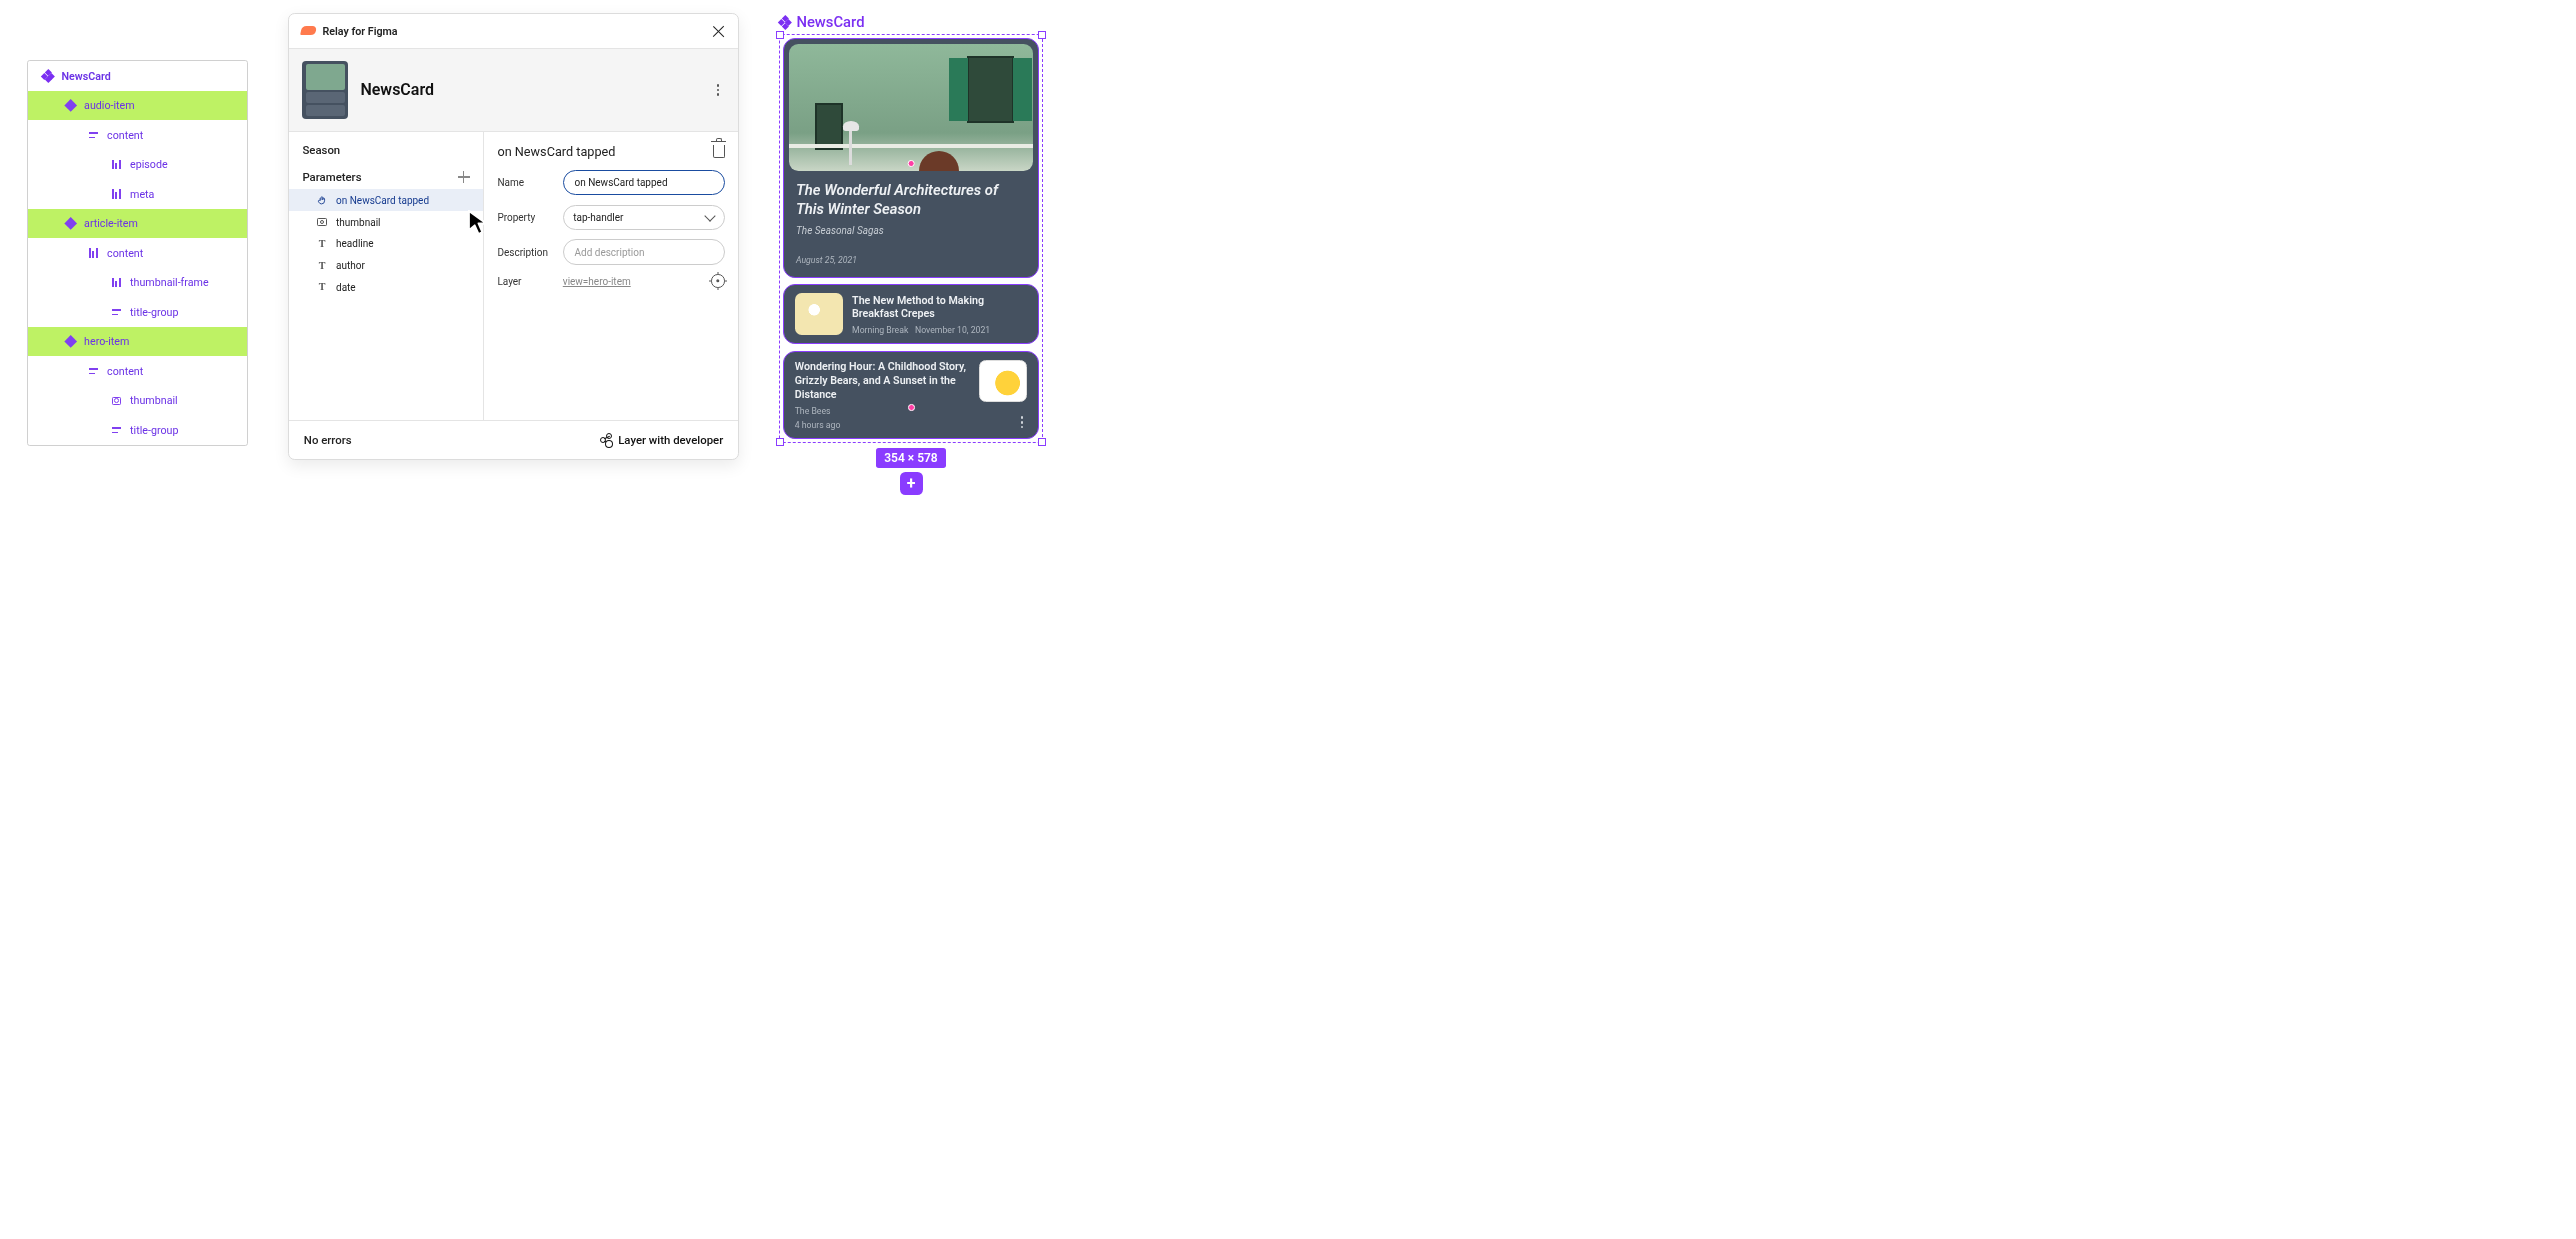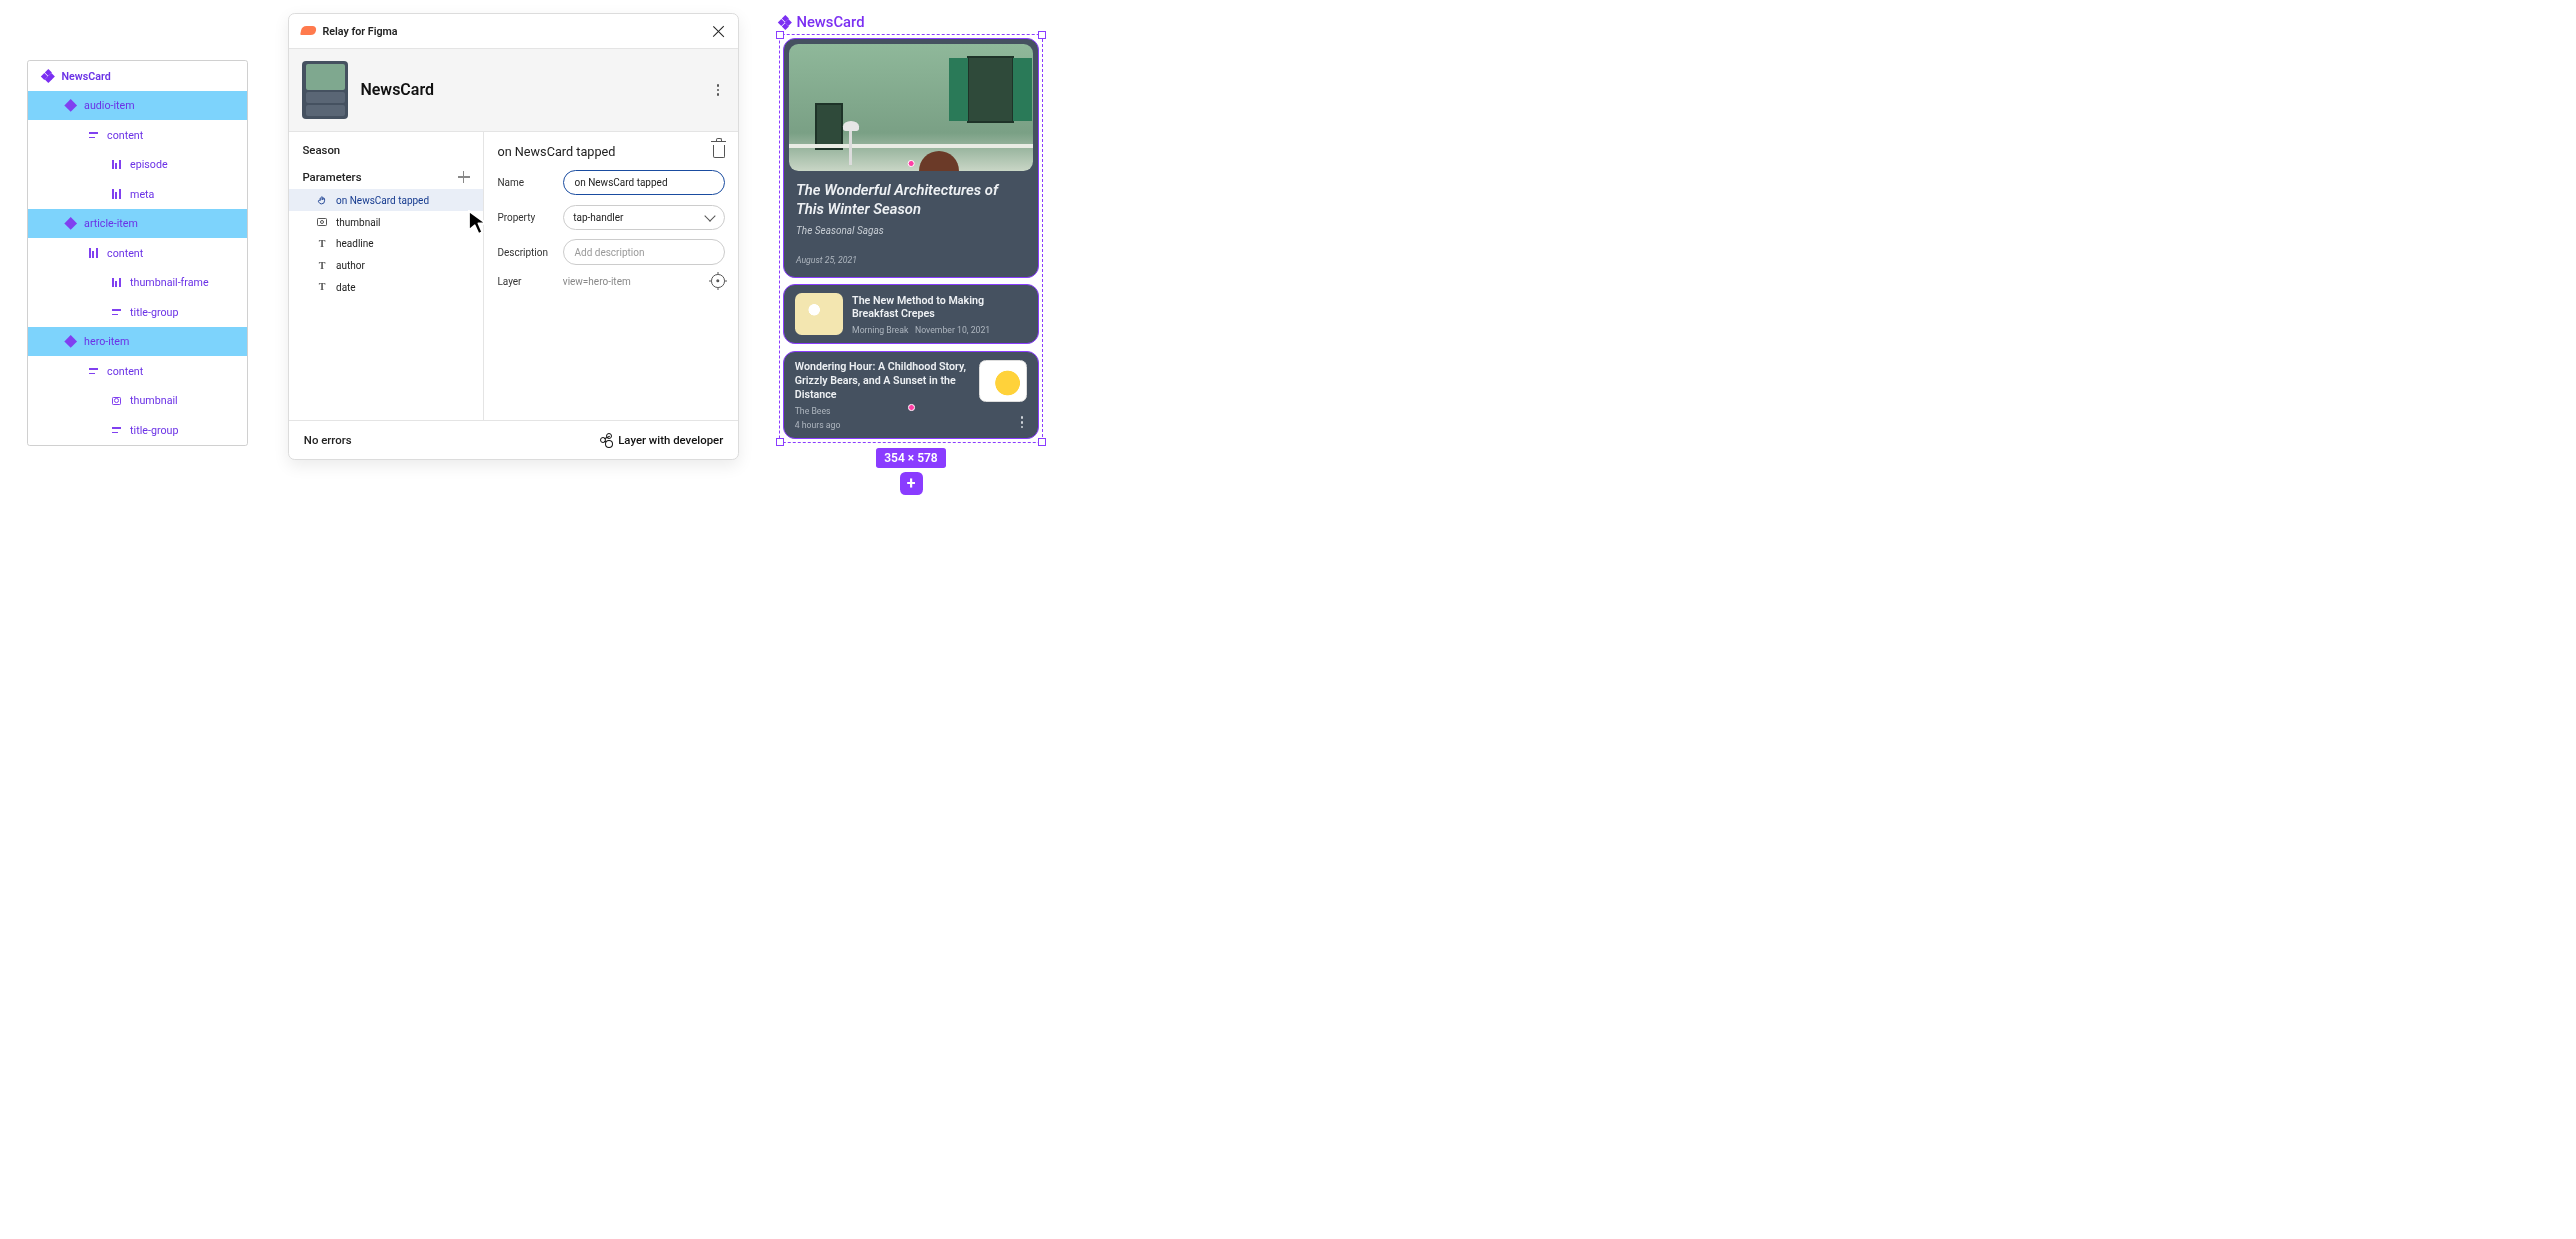--- a/index.html
+++ b/index.html
@@ -1,21 +1,21 @@
 <!DOCTYPE html>
 <html style="font-size:10.7px"><head>
 <meta charset="utf-8">
 <style>
   * { box-sizing: border-box; margin: 0; padding: 0; font-family: -apple-system, BlinkMacSystemFont, "Segoe UI", Roboto, Helvetica, Arial, sans-serif; }
   body { background: #ffffff; padding: 13.4px 27px; display: flex; gap: 40px; align-items: flex-start; }
 
   
   .layer-panel { width: 221px; border: 0.7px solid #d0d0d0; border-radius: 2.7px; margin-top: 47px; background: #fff; }
   .layer-row { display: flex; align-items: center; height: 29.5px; padding-left: 13.4px; font-size: 10.7px; color: #6b32e6; }
-  .layer-row.selected-light { background: #7dd3fc; }
+  .layer-row.selected-light { background: #bef264; }
   .layer-row.header { font-weight: 600; }
   .layer-row .lic { width: 13.4px; display: inline-flex; justify-content: center; margin-right: 6.7px; color: #8040f0; }
   .layer-row .txt { color: #6b32e6; }
 
   
   .d0 { padding-left: 13.4px; }
   .d1 { padding-left: 36px; }
   .d2 { padding-left: 59px; }
   .d3 { padding-left: 82px; }
 
@@ -61,21 +61,21 @@
   .trash { width:12px; height:13.4px; border:1.3px solid #555; border-top:none; border-radius: 0 0 2px 2px; position:relative; cursor:pointer; }
   .trash::before { content:""; position:absolute; top:-4px; left:-2.7px; right:-2.7px; height:1.3px; background:#555; }
   .trash::after { content:""; position:absolute; top:-6.7px; left:2px; right:2px; height:2.7px; border:1.3px solid #555; border-bottom:none; border-radius:2px 2px 0 0; }
 
   .form-row { display:flex; align-items:center; gap: 9.4px; margin-bottom: 9.4px; }
   .form-label { width: 56px; font-size: 10px; color:#333; }
   .pill-input { flex:1; height: 25.5px; border: 1.3px solid #1a4ca0; border-radius: 13.4px; padding: 0 10.7px; font-size: 10px; color:#222; display:flex; align-items:center; background:#fff; }
   .pill-select { flex:1; height: 25.5px; border: 0.7px solid #ccc; border-radius: 13.4px; padding: 0 9.4px; font-size: 10px; color:#222; background:#fff; display:flex; align-items:center; justify-content:space-between; cursor:pointer; }
   .chevdown { width:8px; height:8px; border-right:1.3px solid #555; border-bottom:1.3px solid #555; transform: rotate(45deg); margin-top:-2.7px; }
   .pill-plain { flex:1; height: 25.5px; border: 0.7px solid #ccc; border-radius: 13.4px; padding: 0 10.7px; font-size: 10px; color:#999; display:flex; align-items:center; background:#fff; }
-  .layer-val { flex:1; font-size:10px; color:#888; }
+  .layer-val { flex:1; font-size:10px; color:#888;text-decoration:underline; }
   .target-ic { width:13.4px; height:13.4px; border:1px solid #555; border-radius:50%; position:relative; cursor:pointer; }
   .target-ic::before { content:""; position:absolute; top:50%; left:50%; width:3.4px; height:3.4px; background:#555; border-radius:50%; transform:translate(-50%,-50%); }
   .target-ic::after { content:""; position:absolute; inset:-2.7px; border:0; }
   .target-ic .tick { position:absolute; background:#555; }
   .target-ic .t1 { width:1px; height:3.4px; left:50%; top:-3.4px; transform:translateX(-50%);}
   .target-ic .t2 { width:1px; height:3.4px; left:50%; bottom:-3.4px; transform:translateX(-50%);}
   .target-ic .t3 { height:1px; width:3.4px; top:50%; left:-3.4px; transform:translateY(-50%);}
   .target-ic .t4 { height:1px; width:3.4px; top:50%; right:-3.4px; transform:translateY(-50%);}
 
   .plugin-footer { display:flex; align-items:flex-start; justify-content:space-between; padding: 12px 14.8px; border-top:0.7px solid #e4e4e4; }

